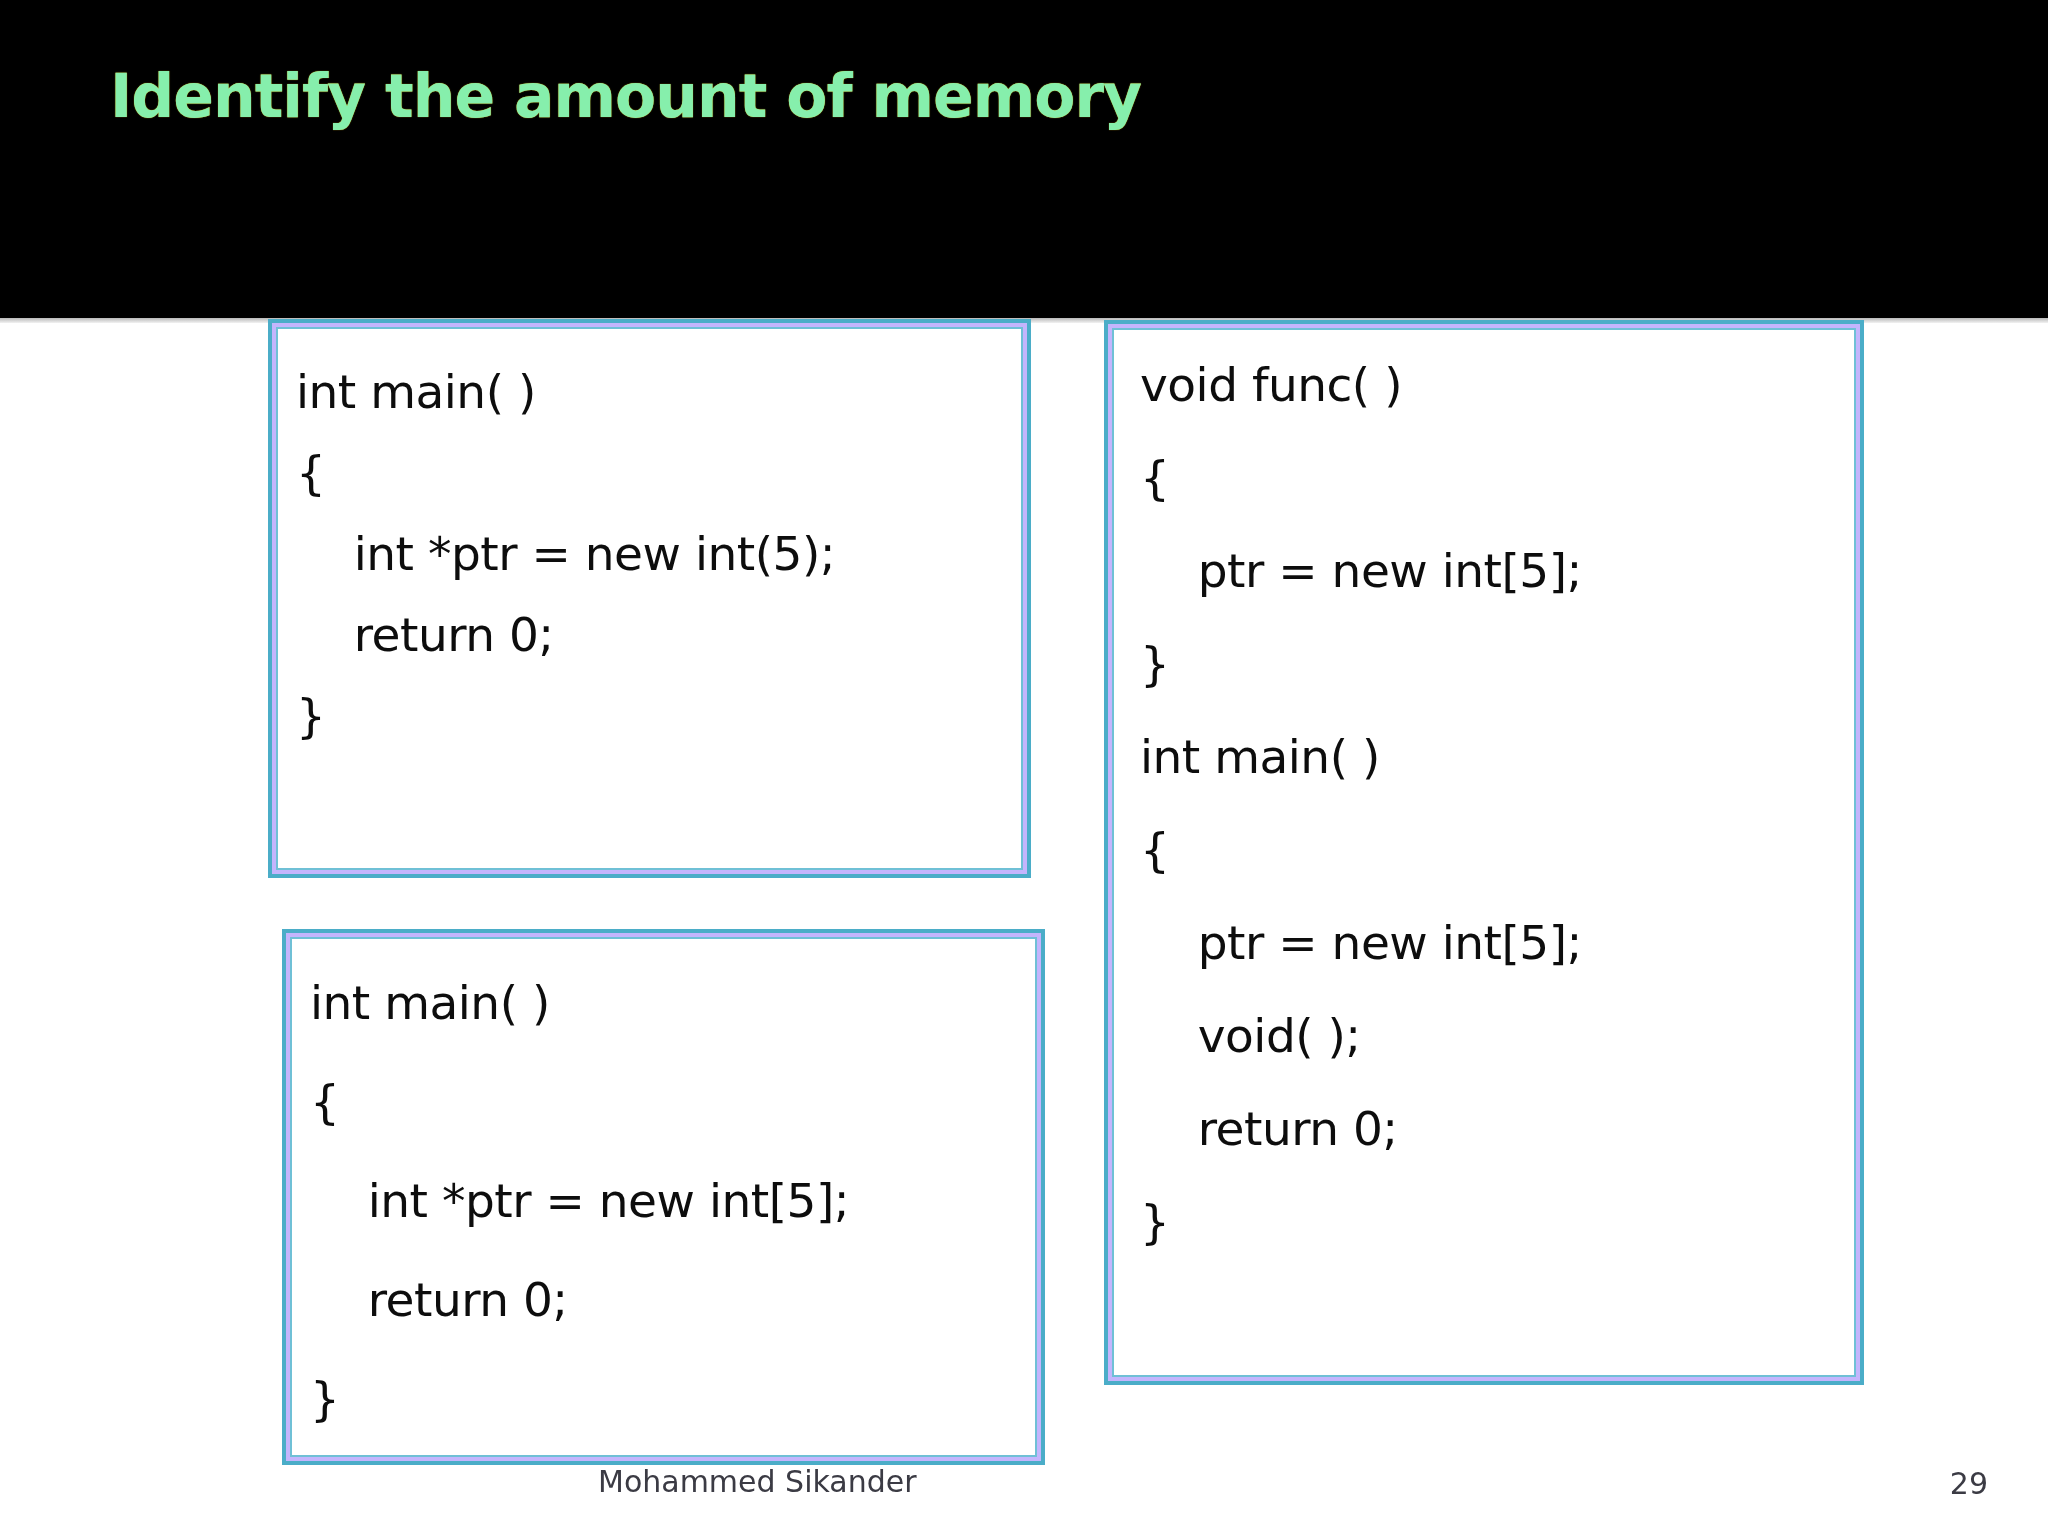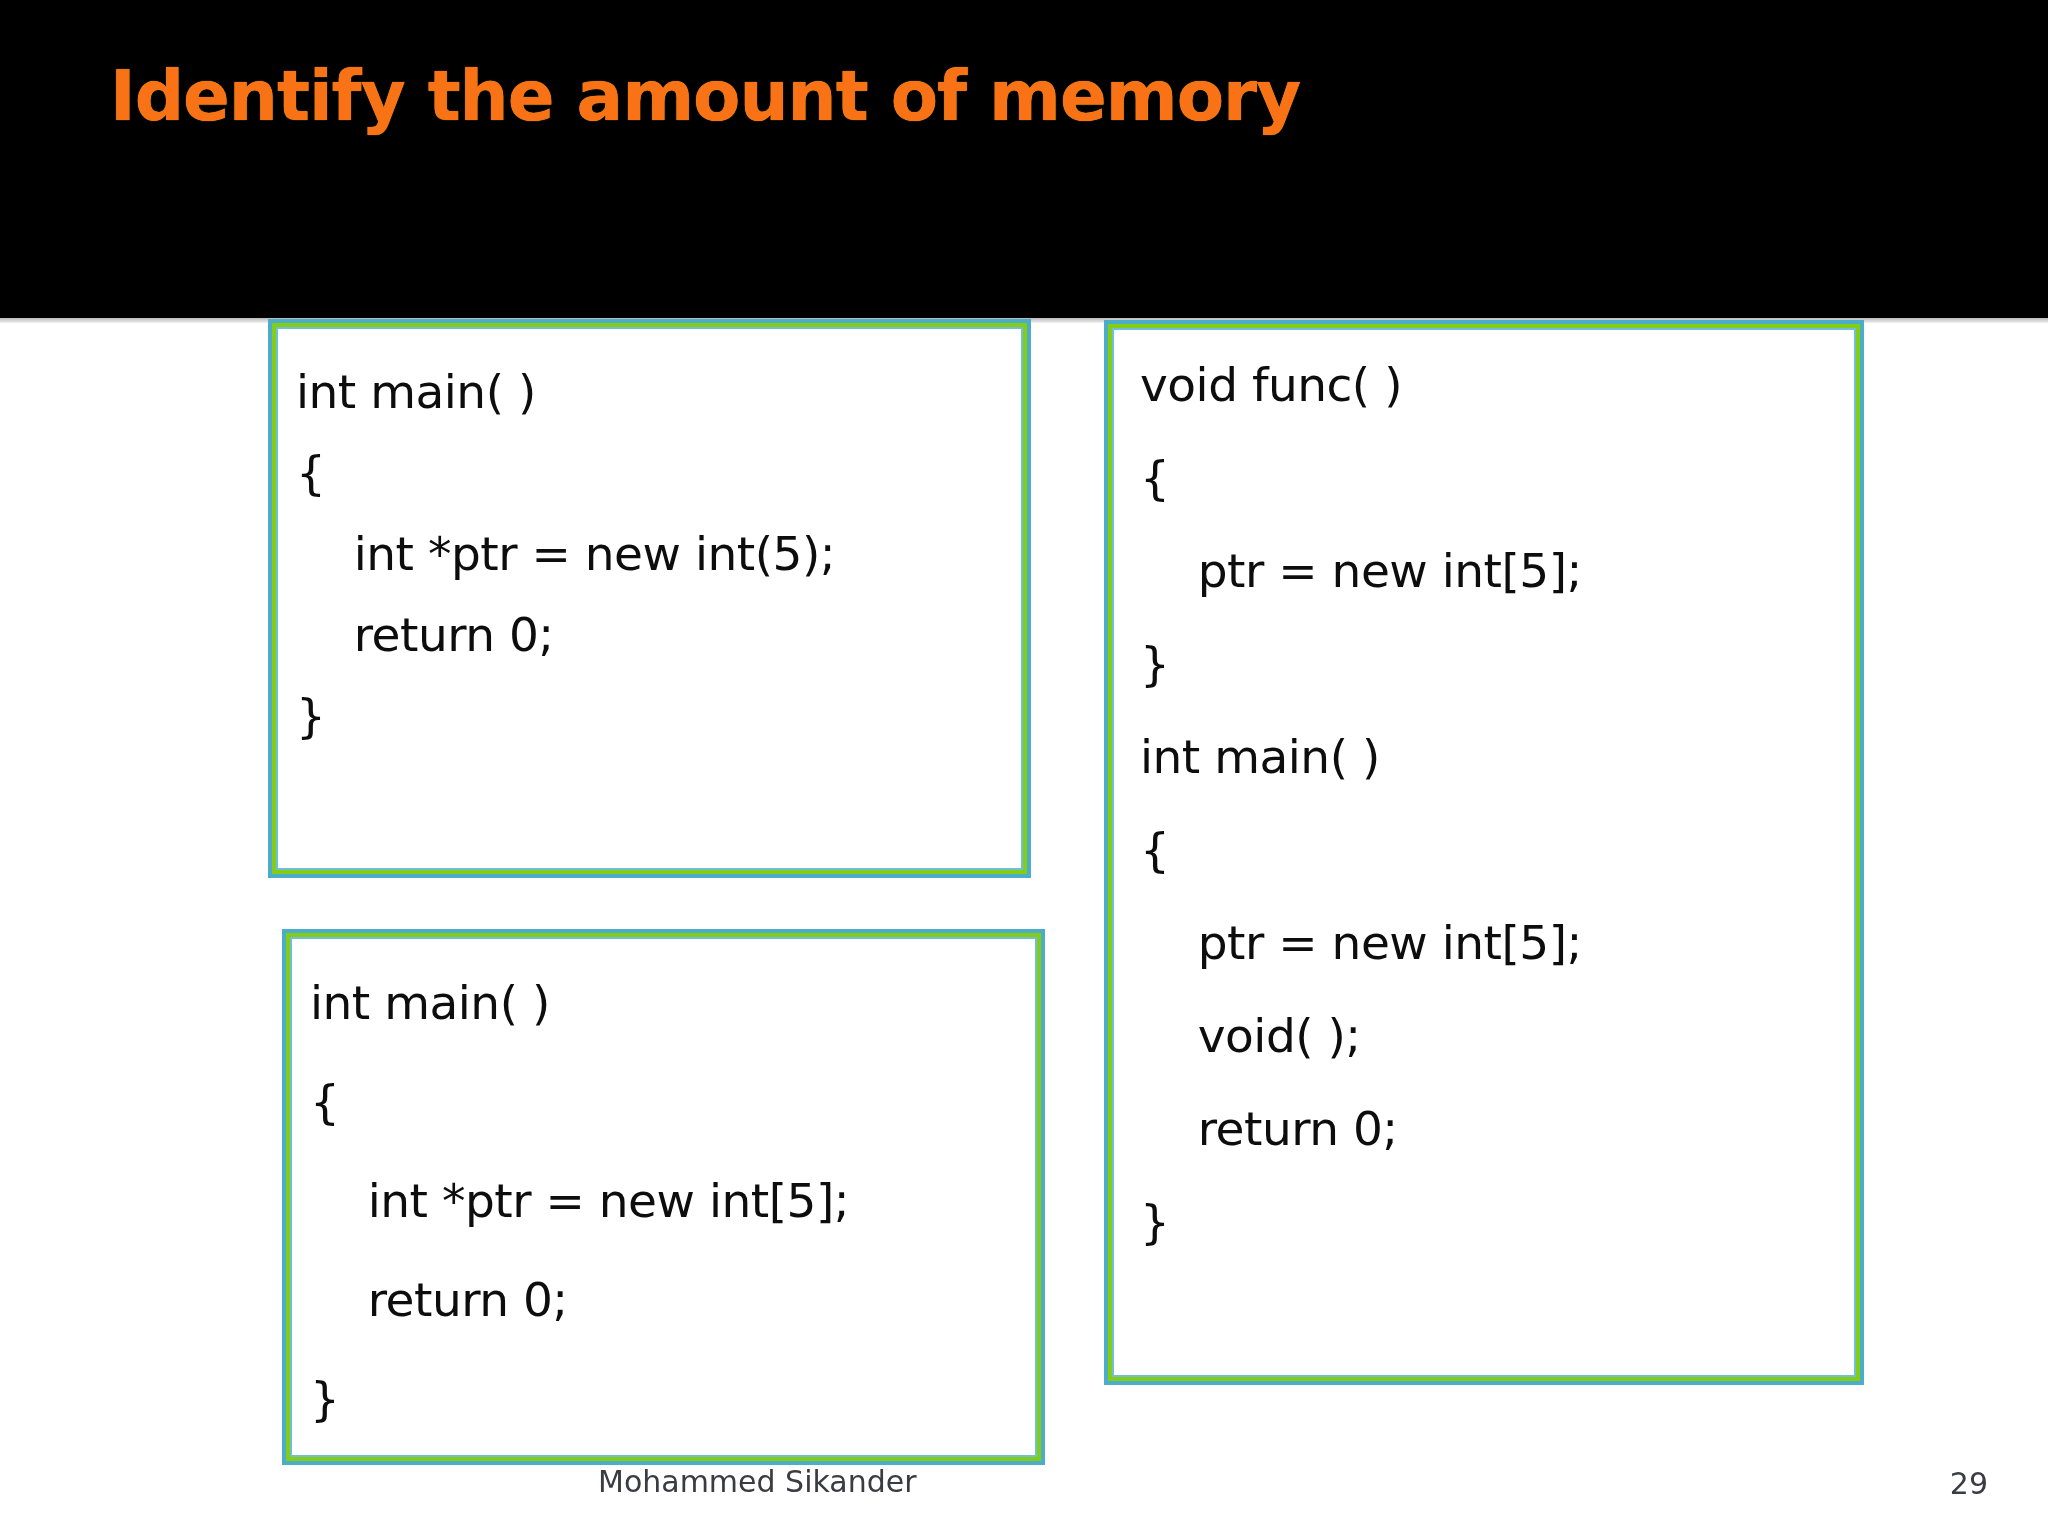--- a/index.html
+++ b/index.html
@@ -20,44 +20,44 @@
     position: absolute;
     left: 0;
     top: 0;
     width: 2048px;
     height: 318px;
     background: #000000;
     box-sizing: border-box;
     padding: 24px 0 0 110px;
   }
   #title-banner .title-line {
-    color: #f97316;
+    color: #86efac;
     font-family: "DejaVu Sans", sans-serif;
     font-weight: bold;
-    font-size: 69px;
+    font-size: 60px;
     line-height: 145px;
     letter-spacing: -1px;
     white-space: nowrap;
     text-shadow: 0 0 1px #ffc000;
   }
 
   
   #banner-divider {
     position: absolute;
     left: 0;
     top: 318px;
     width: 2048px;
     height: 5px;
     background: linear-gradient(to bottom, #b9b9b9 0%, #d8d8d8 55%, #f2f2f2 100%);
   }
 
   
   .code-box {
     position: absolute;
-    background: #84cc16;
+    background: #c4b5fd;
     border: 4px solid #4badc8;
     box-sizing: border-box;
     padding: 4px;
   }
   .code-box .inner {
     border: 2px solid #6fc0d6;
     width: 100%;
     height: 100%;
     box-sizing: border-box;
     background: #ffffff;

